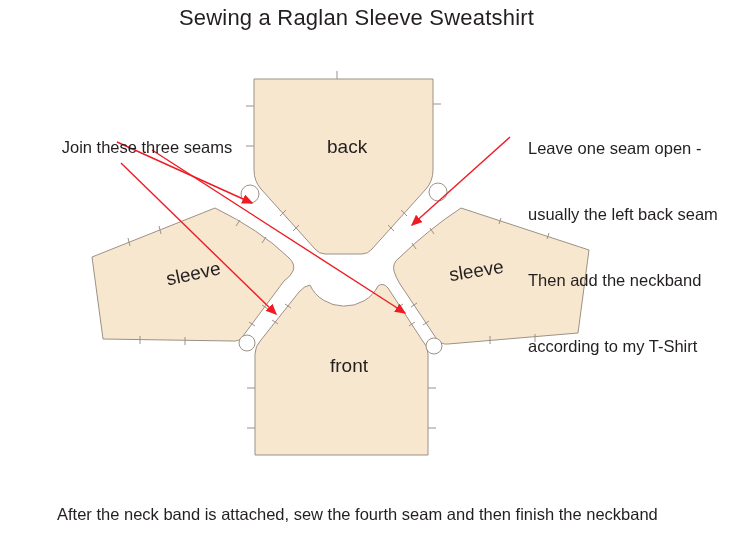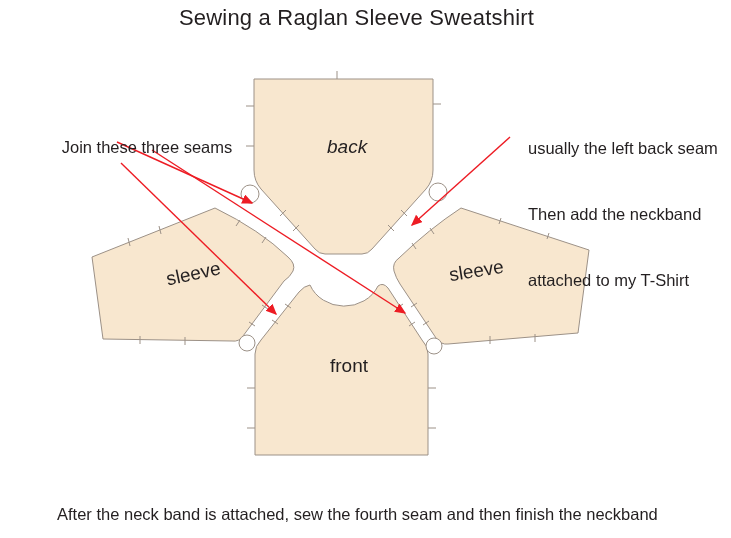--- a/index.html
+++ b/index.html
@@ -10,21 +10,21 @@
   .title{
     position:absolute;top:5px;left:0;width:713px;text-align:center;
     font-size:22px;letter-spacing:0.2px;
   }
   .note{position:absolute;font-size:16.5px;line-height:22px;white-space:pre-wrap;}
   .note-left{left:2px;top:92px;width:290px;text-align:center;}
   .note-right{left:528px;top:93px;width:200px;}
   .note-bottom{left:57px;top:459px;width:665px;}
   .note .line{display:block;}
   .piece-label{position:absolute;font-size:19px;}
-  .label-back{left:327px;top:136px;font-style:italic;}
+  .label-back{left:327px;top:136px;}
   .label-front{left:330px;top:355px;}
   .label-sleeve-left{left:166px;top:263px;transform:rotate(-12deg);}
   .label-sleeve-right{left:449px;top:260px;transform:rotate(-9deg);}
   svg.diagram{position:absolute;left:0;top:0;}
   .piece{fill:#f8e7cf;stroke:#9c9187;stroke-width:1;}
   .terminus{fill:#ffffff;stroke:#9c9187;stroke-width:1;}
   .tick{stroke:#9c9187;stroke-width:1;}
   .arrow{stroke:#ed1c24;stroke-width:1.4;fill:none;}
 </style>
 </head>
@@ -96,23 +96,24 @@
     </g>
   </svg>
 
   <div class="title">Sewing a Raglan Sleeve Sweatshirt</div>
 
   <div class="note note-left">
     <span class="line">Join these three seams</span>
   </div>
 
   <div class="note note-right">
+    <span class="line">Leave one seam open -</span>
     <span class="line">usually the left back seam</span>
     <span class="line">Then add the neckband</span>
-    <span class="line">attached to my T-Shirt</span>
+    <span class="line">according to my T-Shirt</span>
   </div>
 
   <div class="note note-bottom">
     <span class="line">After the neck band is attached, sew the fourth seam and then finish the neckband</span>
     
     
   </div>
 
   <div class="piece-label label-back">back</div>
   <div class="piece-label label-sleeve-left">sleeve</div>

